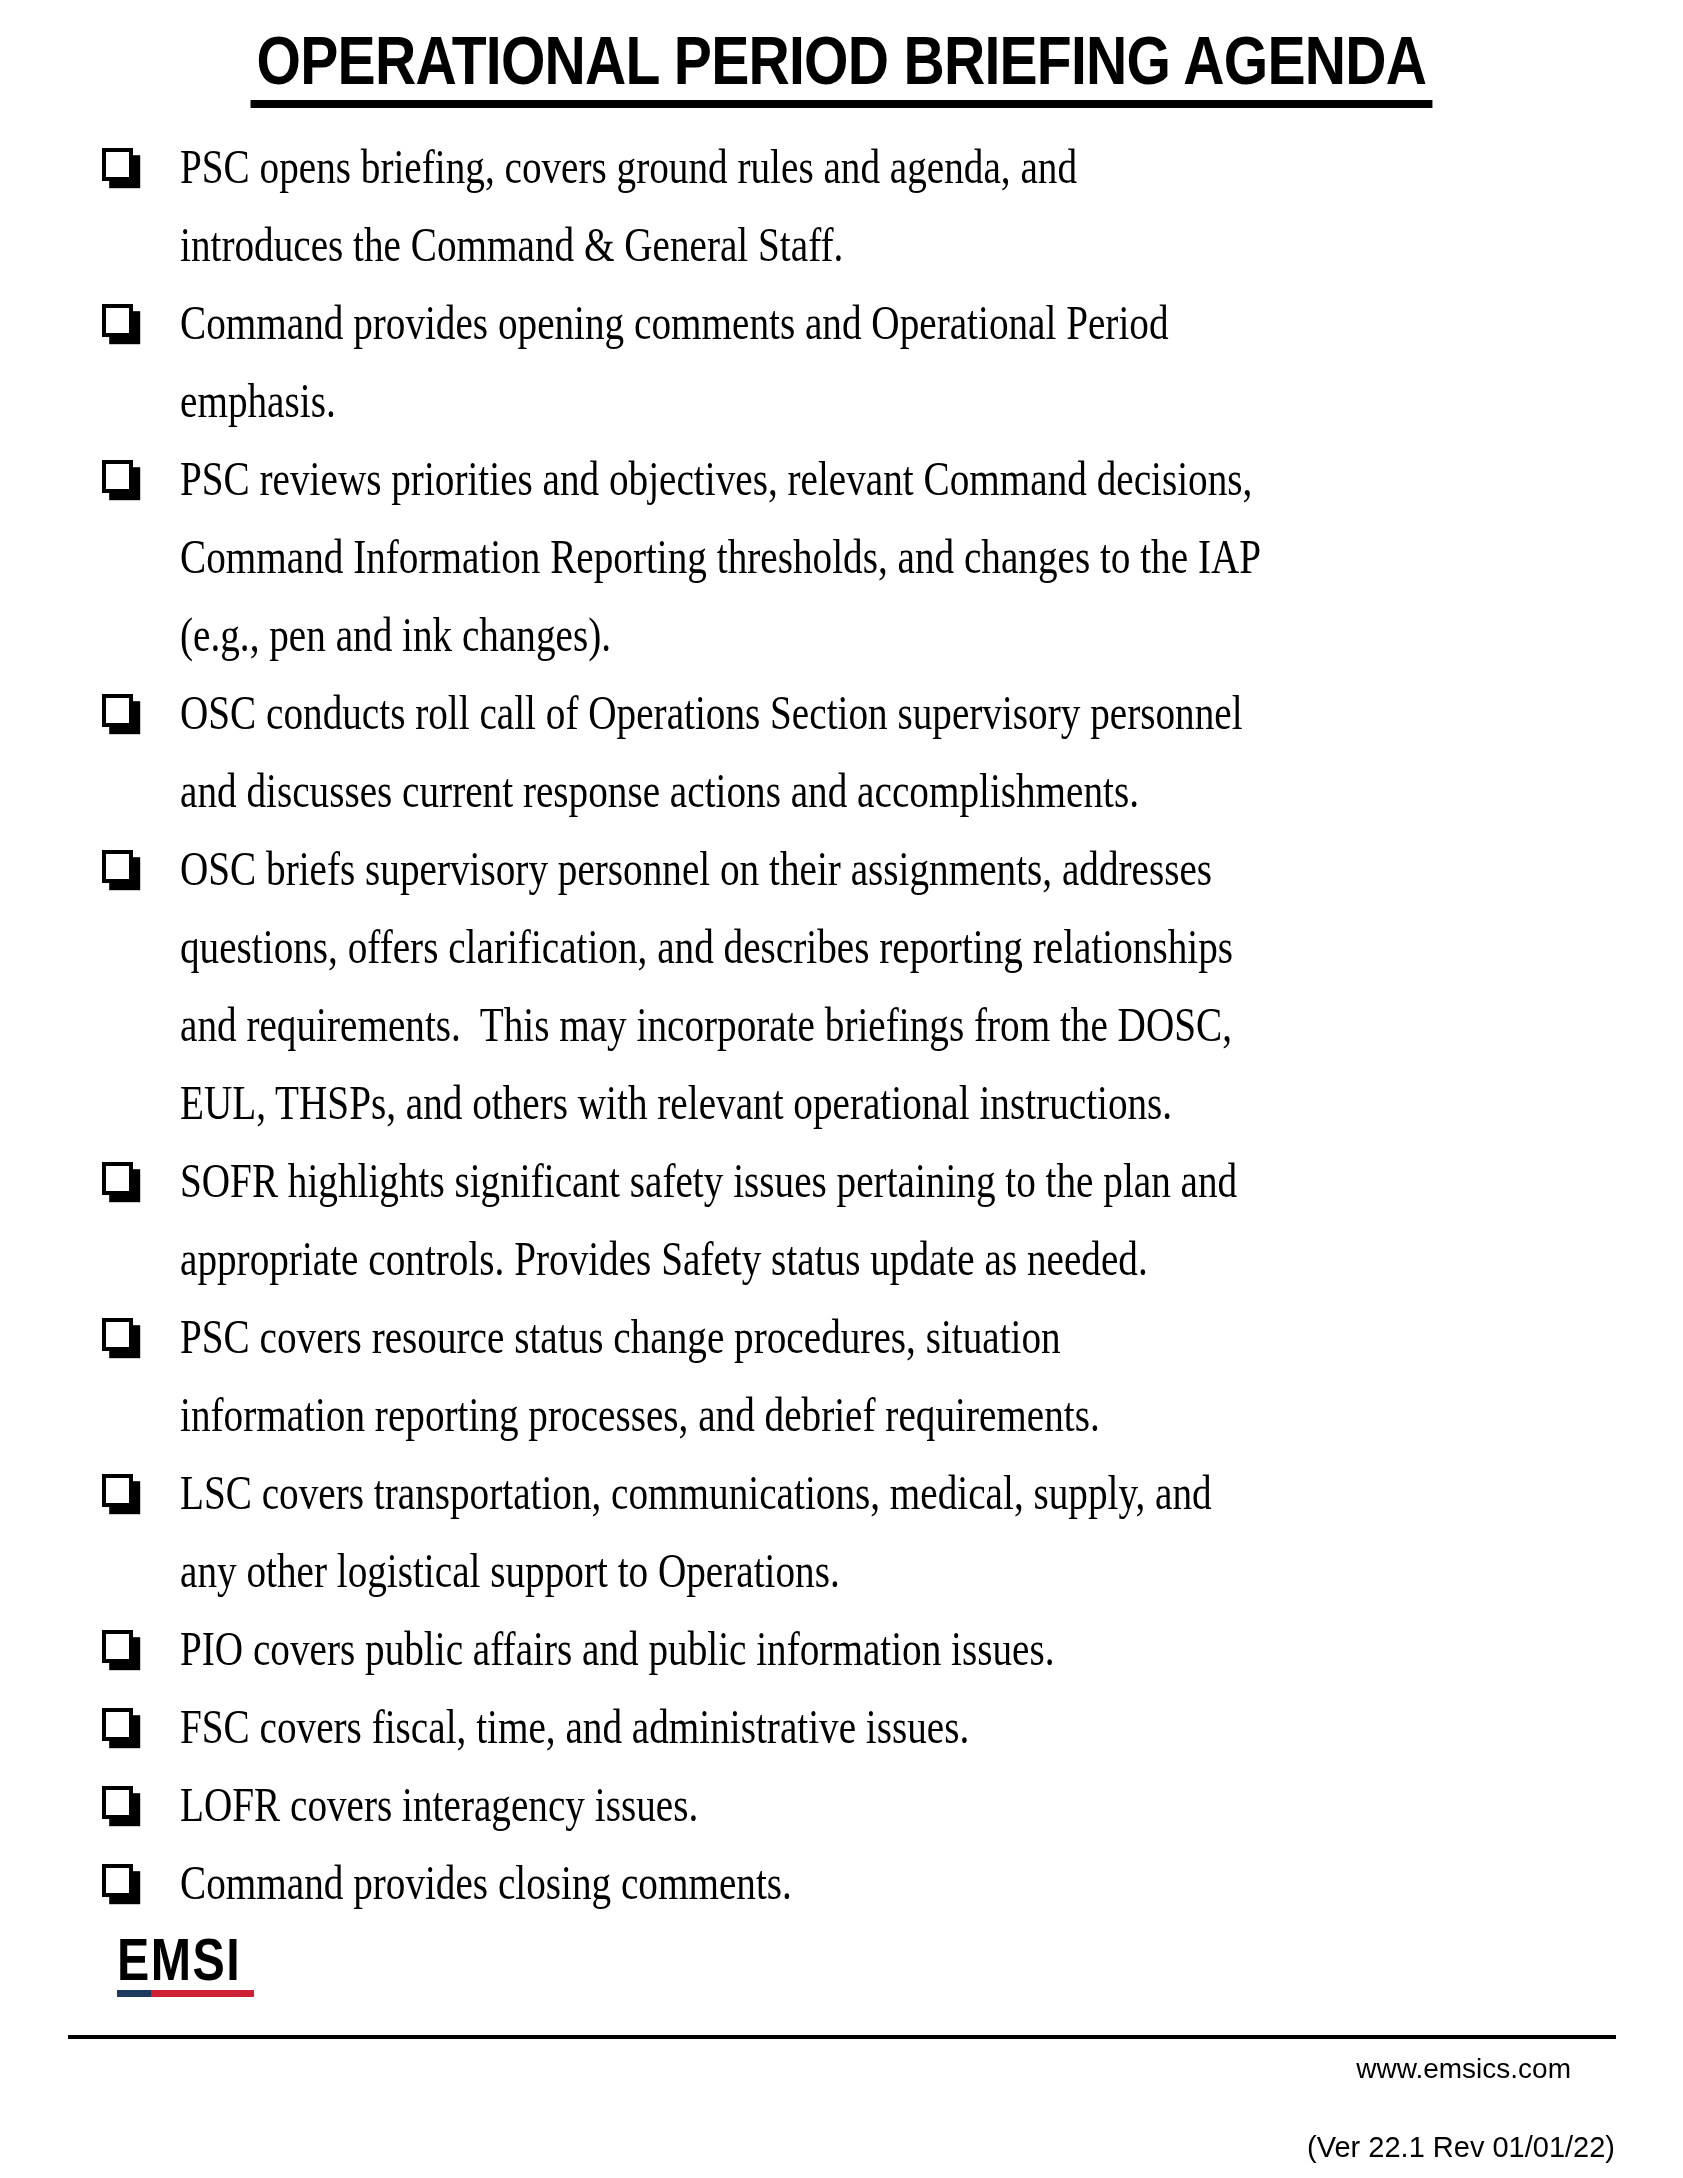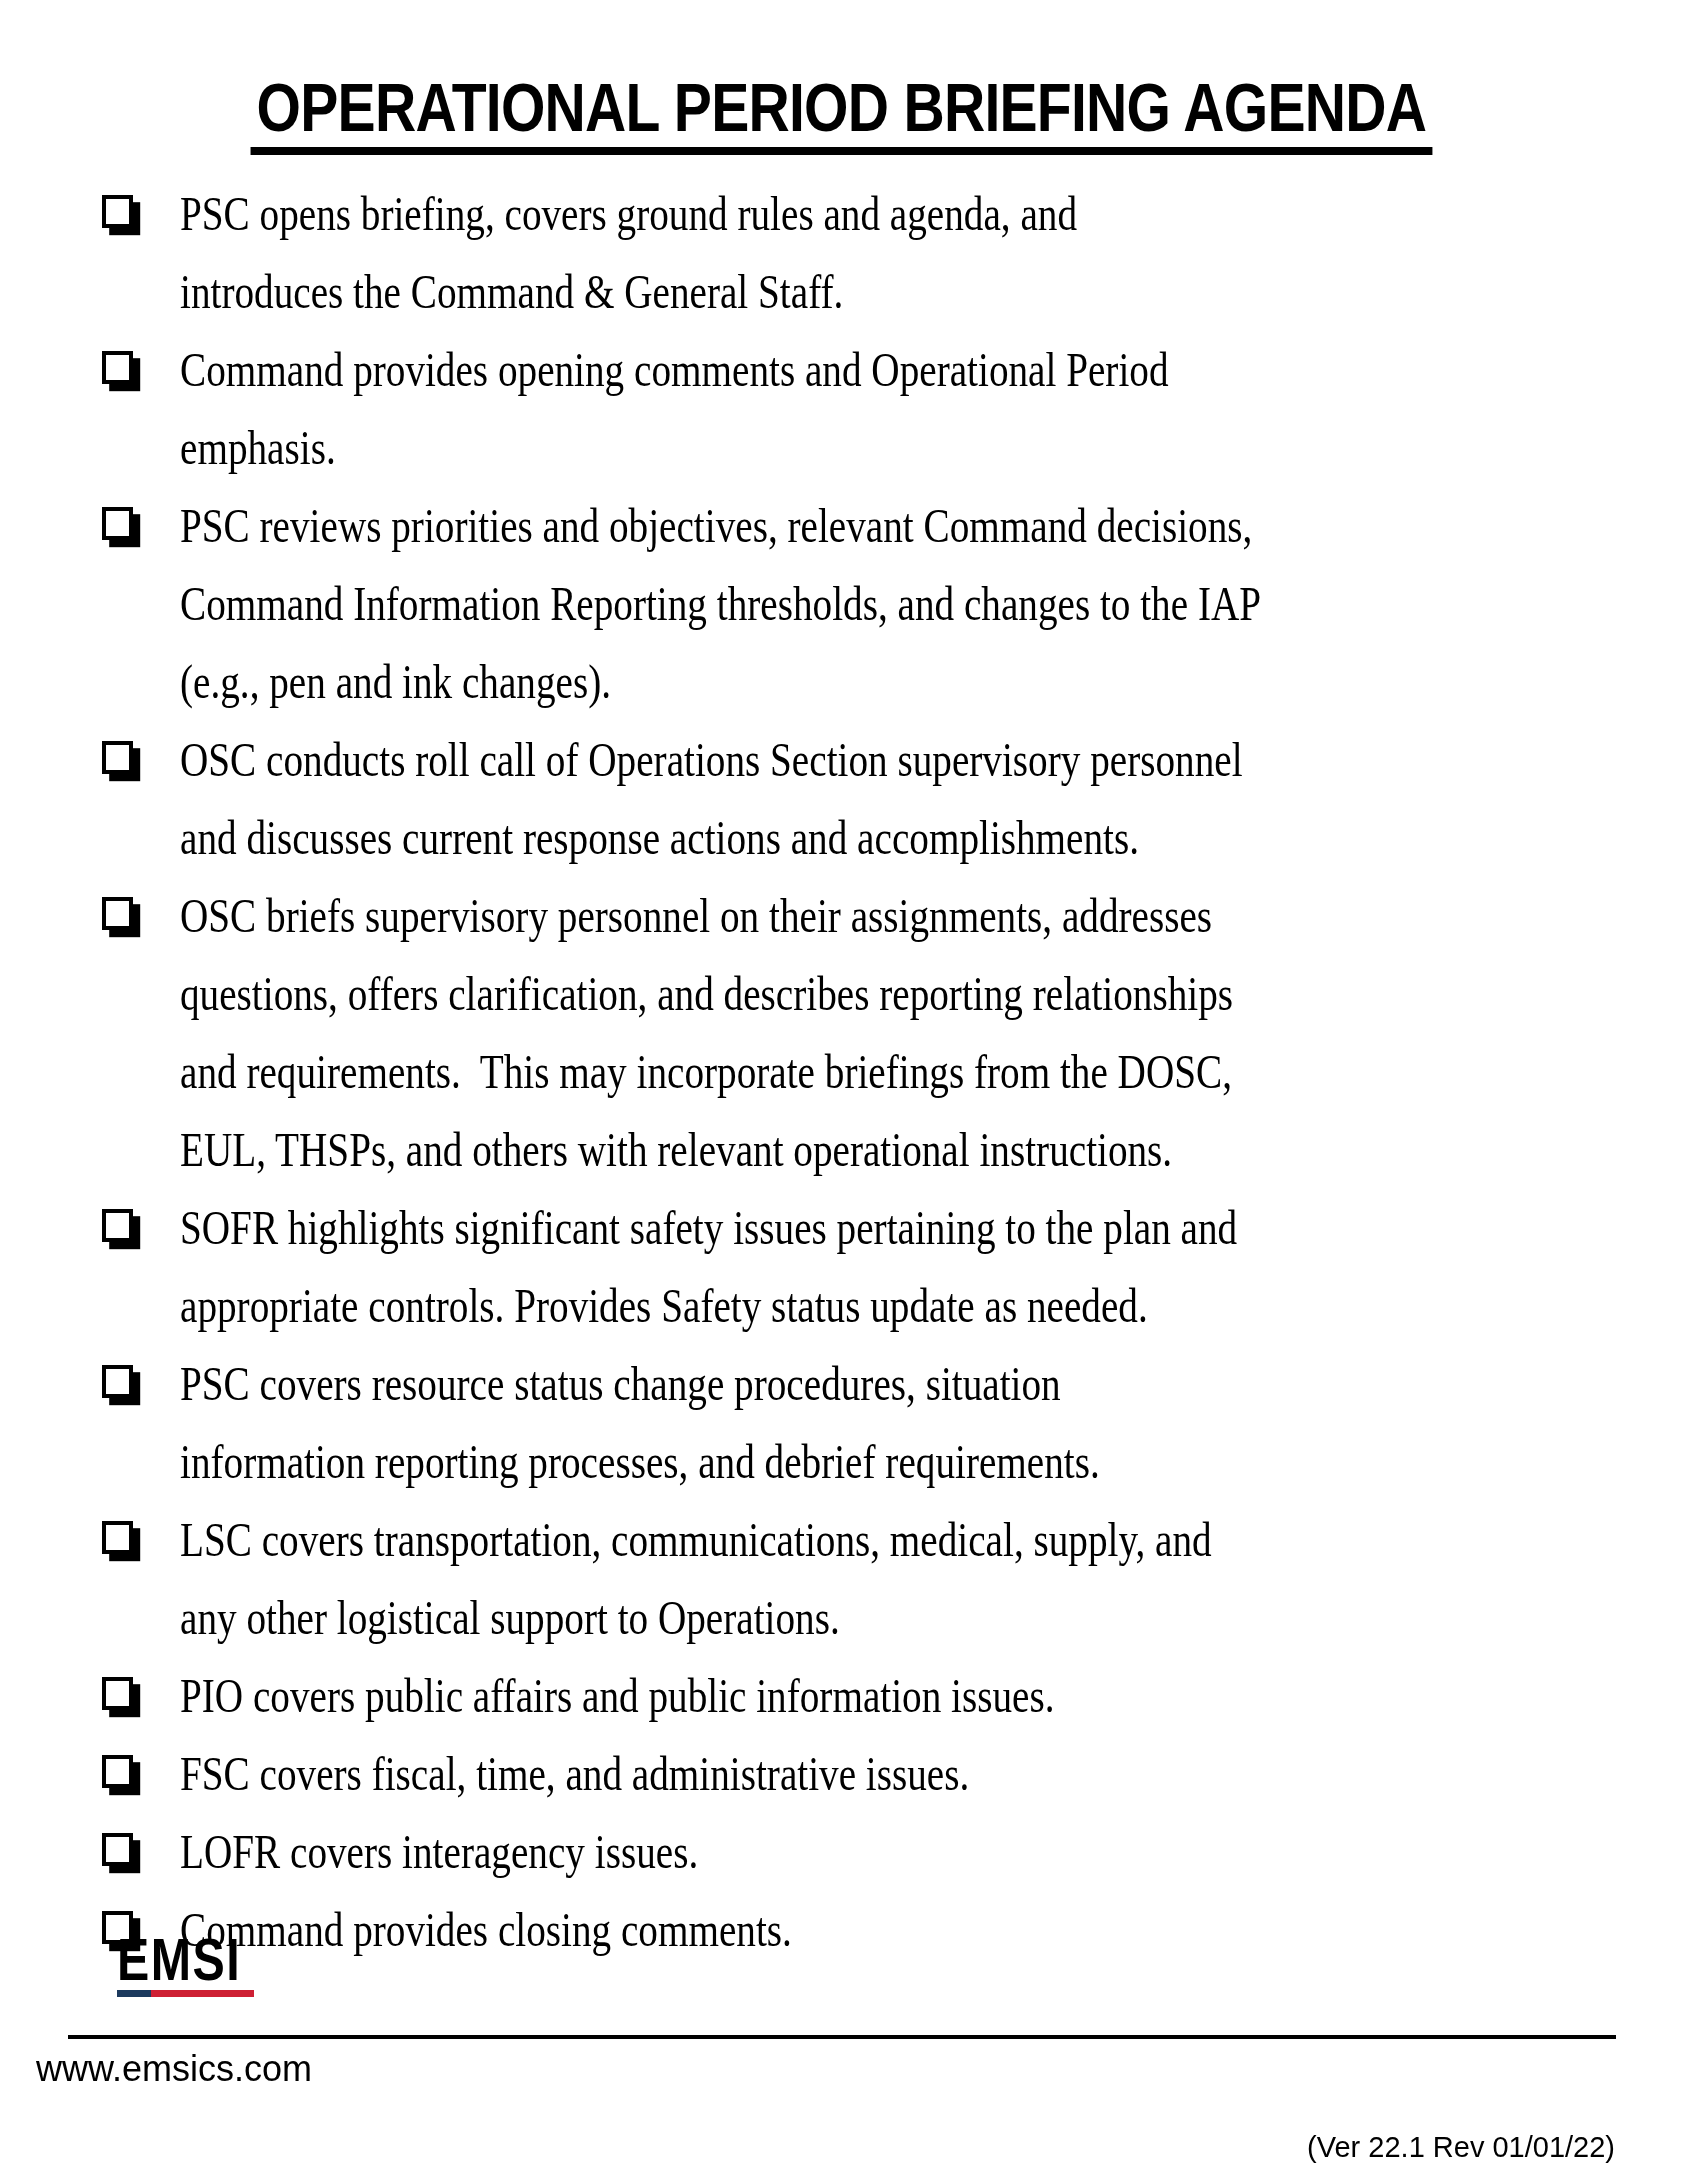--- a/index.html
+++ b/index.html
@@ -7,21 +7,21 @@
     position: relative;
     width: 1683px;
     height: 2178px;
     background: #ffffff;
     color: #000;
     font-family: "Liberation Sans", sans-serif;
     overflow: hidden;
   }
 
   
-  .title-wrap { text-align: center; padding-top: 25px; margin-top: 47px; }
+  .title-wrap { text-align: center; padding-top: 25px; }
   .doc-title {
     display: inline-block;
     font-size: 68px;
     font-weight: bold;
     line-height: 70px;
     letter-spacing: -0.9px;
     padding: 0 7.2px 5.4px 7.2px;
     border-bottom: 8px solid #000;
     transform: scaleX(0.84);
     transform-origin: 50% 50%;
@@ -70,24 +70,24 @@
     transform-origin: 0 50%;
     white-space: pre;
   }
   .logo-bar { display: flex; width: 137px; height: 7.2px; margin-top: 1.8px; }
   .logo-bar-navy { width: 34px; height: 100%; }
   .logo-bar-red { flex: 1; height: 100%; }
 
   .footer-url {
     position: absolute;
     left: 36px;
-    right: 140px;
+    right: 112px;
     top: 2053px;
-    text-align: left;
-    font-size: 36px;
+    text-align: right;
+    font-size: 28px;
     line-height: 32px;
   }
   .footer-right {
     position: absolute;
     right: 68px;
     top: 2045px;
     text-align: right;
     font-size: 29px;
     line-height: 41px;
     white-space: pre;

